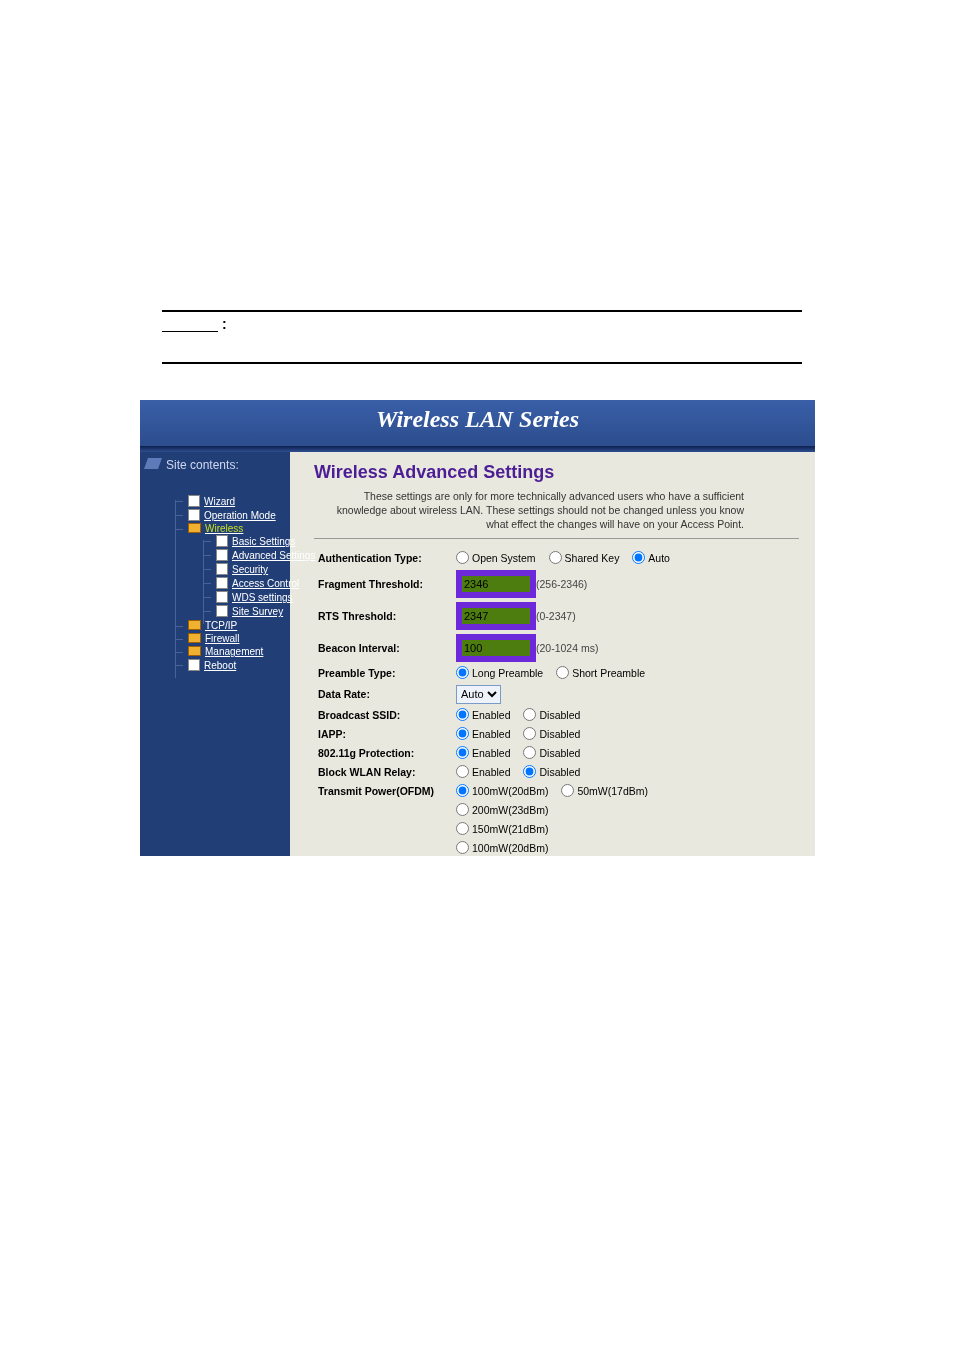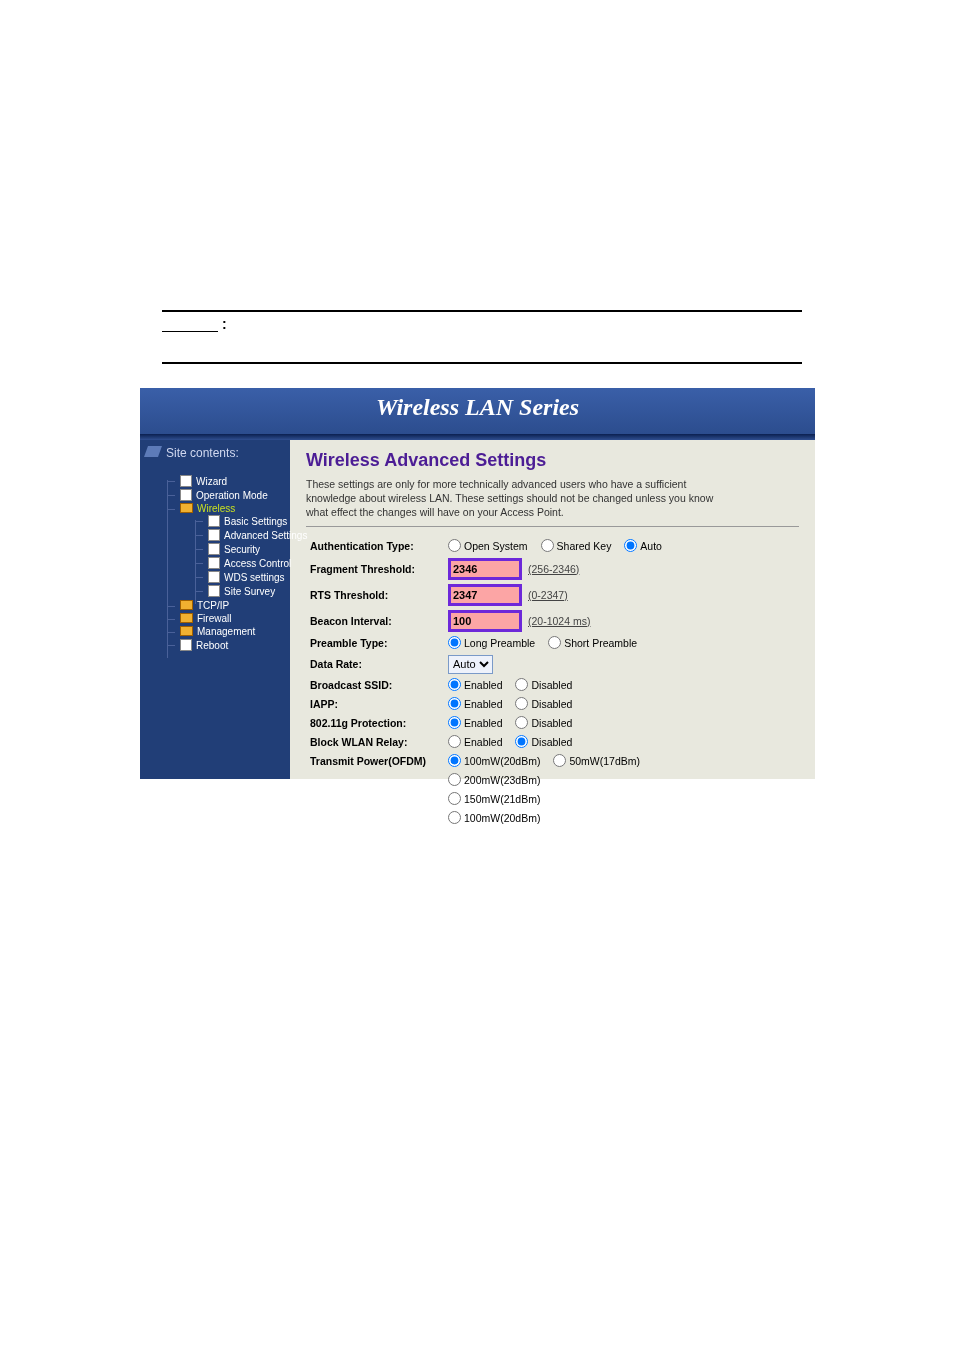--- a/index.html
+++ b/index.html
@@ -1,43 +1,43 @@
 <!DOCTYPE html>
 <html><head>
 <meta charset="utf-8">
 <style>
   html,body{margin:0;padding:0;font-family:Arial,Helvetica,sans-serif;background:#fff;}
   .outer{width:954px;height:1350px;background:#fff;position:relative;}
-  .app{position:absolute;left:140px;top:388px;width:675px;height:391px;background:#e8e8de;}
+  .app{position:absolute;left:140px;top:400px;width:675px;height:456px;background:#e8e8de;}
   .banner{height:46px;background:linear-gradient(#3a5fa8,#2c4d8e);color:#fff;font-size:24px;font-weight:bold;text-align:center;line-height:38px;font-family:"Times New Roman",serif;font-style:italic;}
   .banner-shadow{height:6px;background:linear-gradient(#0b2050,#2f4e8f);}
-  .content{display:flex;height:calc(100% - 52px);}
+  .content{display:flex;height:calc(100% - 52px);gap:8px;}
   .sidebar{width:150px;background:#213e77;color:#fff;font-size:10px;padding:4px 0 0 0;}
   .side-title{font-size:12px;color:#d0d8f0;padding:2px 4px 6px 26px;background:#213e77;position:relative;}
   .side-title::before{content:"";position:absolute;left:6px;top:2px;width:14px;height:11px;background:#5d7bb8;transform:skewX(-20deg);}
-  .tree{list-style:none;margin:8px;padding:0 0 0 14px;}
+  .tree{list-style:none;margin:16px;padding:0 0 0 14px;text-decoration:underline;}
   .tree li{padding:1px 0 1px 18px;position:relative;color:#fff;white-space:nowrap;}
   .tree li::before{content:"";position:absolute;left:5px;top:6px;width:1px;height:100%;background:#4a6199;}
   .tree li::after{content:"";position:absolute;left:5px;top:7px;width:8px;height:1px;background:#4a6199;}
   .doc-icon::before{content:"";display:inline-block;width:10px;height:10px;background:#fff;border:1px solid #888;margin-right:4px;vertical-align:-2px;}
   .folder-icon::before{content:"";display:inline-block;width:11px;height:8px;background:#f0b030;border:1px solid #a06000;margin-right:4px;vertical-align:-1px;}
   .active-link{color:#c8e020;}
   .subtree{list-style:none;margin:0;padding:0 0 0 10px;}
   .main{flex:1;padding:8px 16px;color:#000;}
   .page-title{color:#4c1d95;font-weight:bold;font-size:18px;margin:2px 0 6px 0;}
-  .desc{font-size:10.5px;color:#333;line-height:1.35;margin:0 0 6px 0;max-width:430px;}
+  .desc{font-size:10.5px;color:#333;line-height:1.35;margin:0 0 6px 0;max-width:430px;text-align:right;}
   hr.sep{border:none;border-top:1px solid #999;margin:4px 0 10px 0;}
   table.form{border-collapse:collapse;font-size:10.5px;}
   table.form td{padding:2px 4px;vertical-align:middle;white-space:nowrap;}
   table.form td.label{font-weight:bold;min-width:130px;}
-  input[type=text]{font-size:11px;width:64px;height:14px;border:3px solid #6d28d9;background:#fca5a5;font-weight:bold;}
+  input[type=text]{font-size:11px;width:64px;height:14px;border:6px solid #6d28d9;background:#4d7c0f;}
   select{font-size:11px;height:19px;border:1px solid #7a9ac8;background:#eef2fb;}
   .radio{display:inline-flex;align-items:flex-end;margin-right:10px;}
   .radio input{margin:0 3px 0 0;}
-  .hint{color:#444;margin-left:6px;text-decoration:underline;}
+  .hint{color:#444;}
   .noteblock{position:absolute;left:162px;top:310px;width:640px;}
   .noterule{border:none;border-top:2px solid #000;margin:0;}
   .divuline{position:absolute;left:162px;top:315px;width:56px;height:16px;border-bottom:1.5px solid #000;}
   .colonbox{position:absolute;left:222px;top:316px;font-weight:bold;color:#000;font-size:14px;}
 </style>
 </head>
 <body>
 <div class="outer">
 
 <div class="noteblock">

